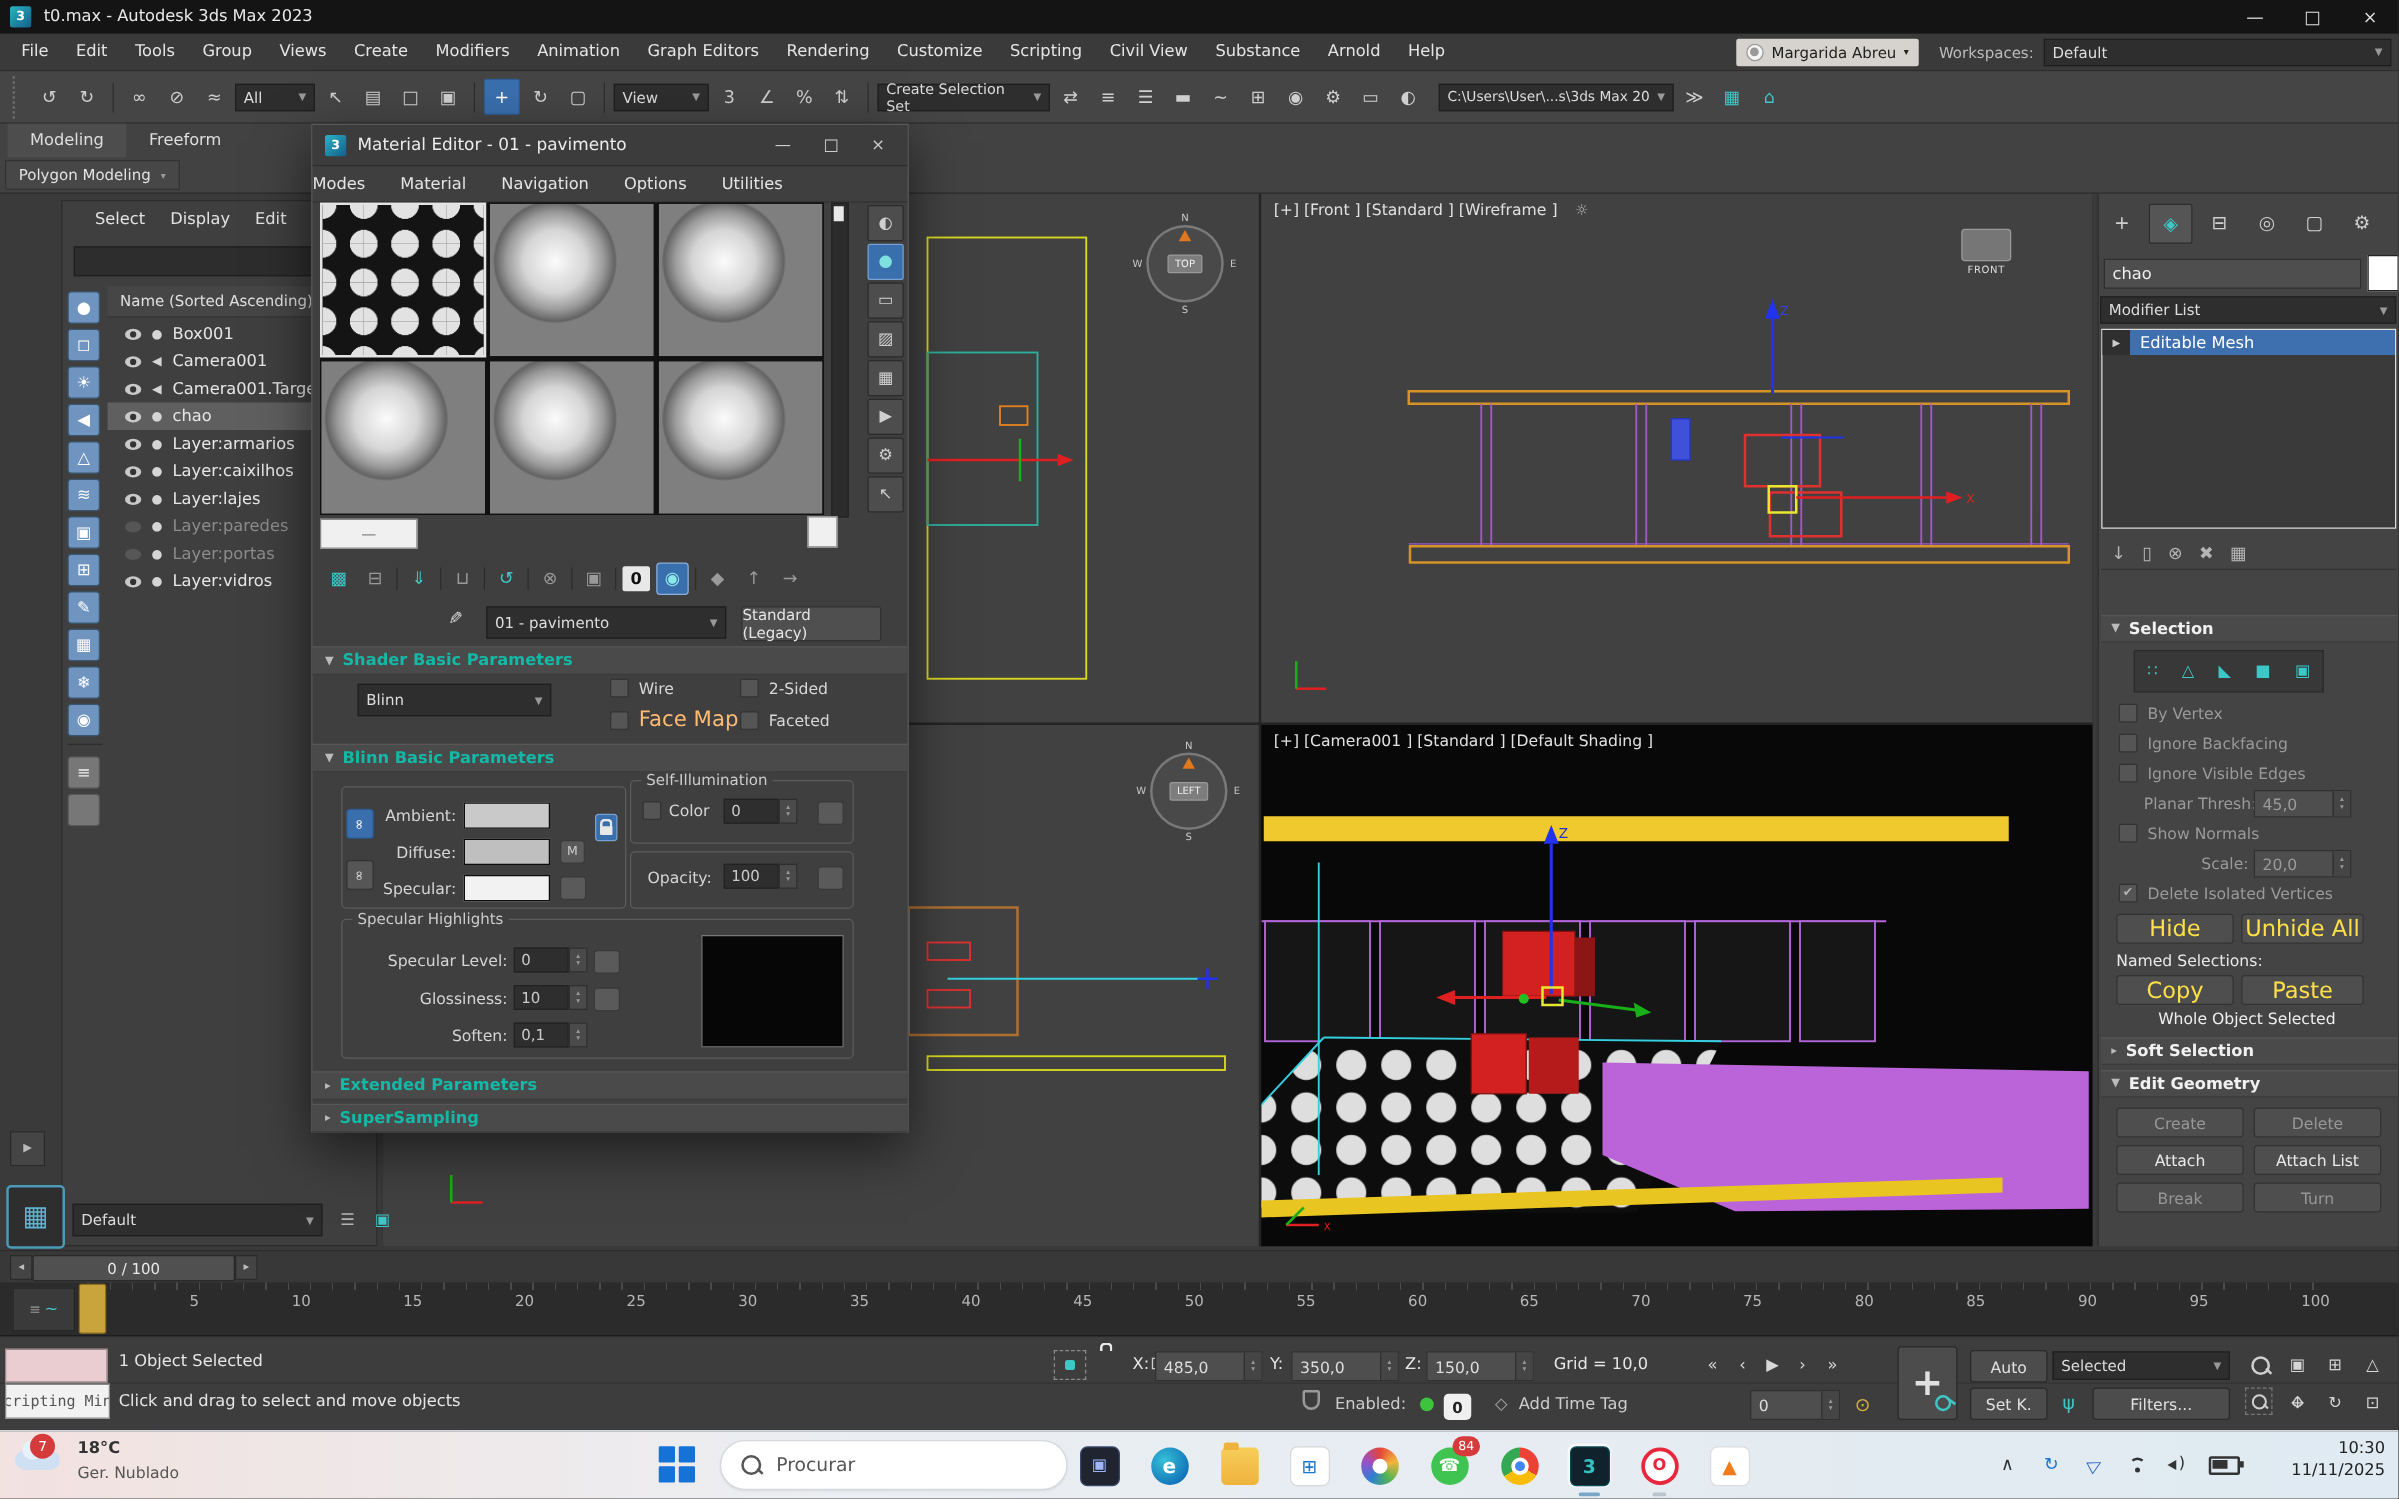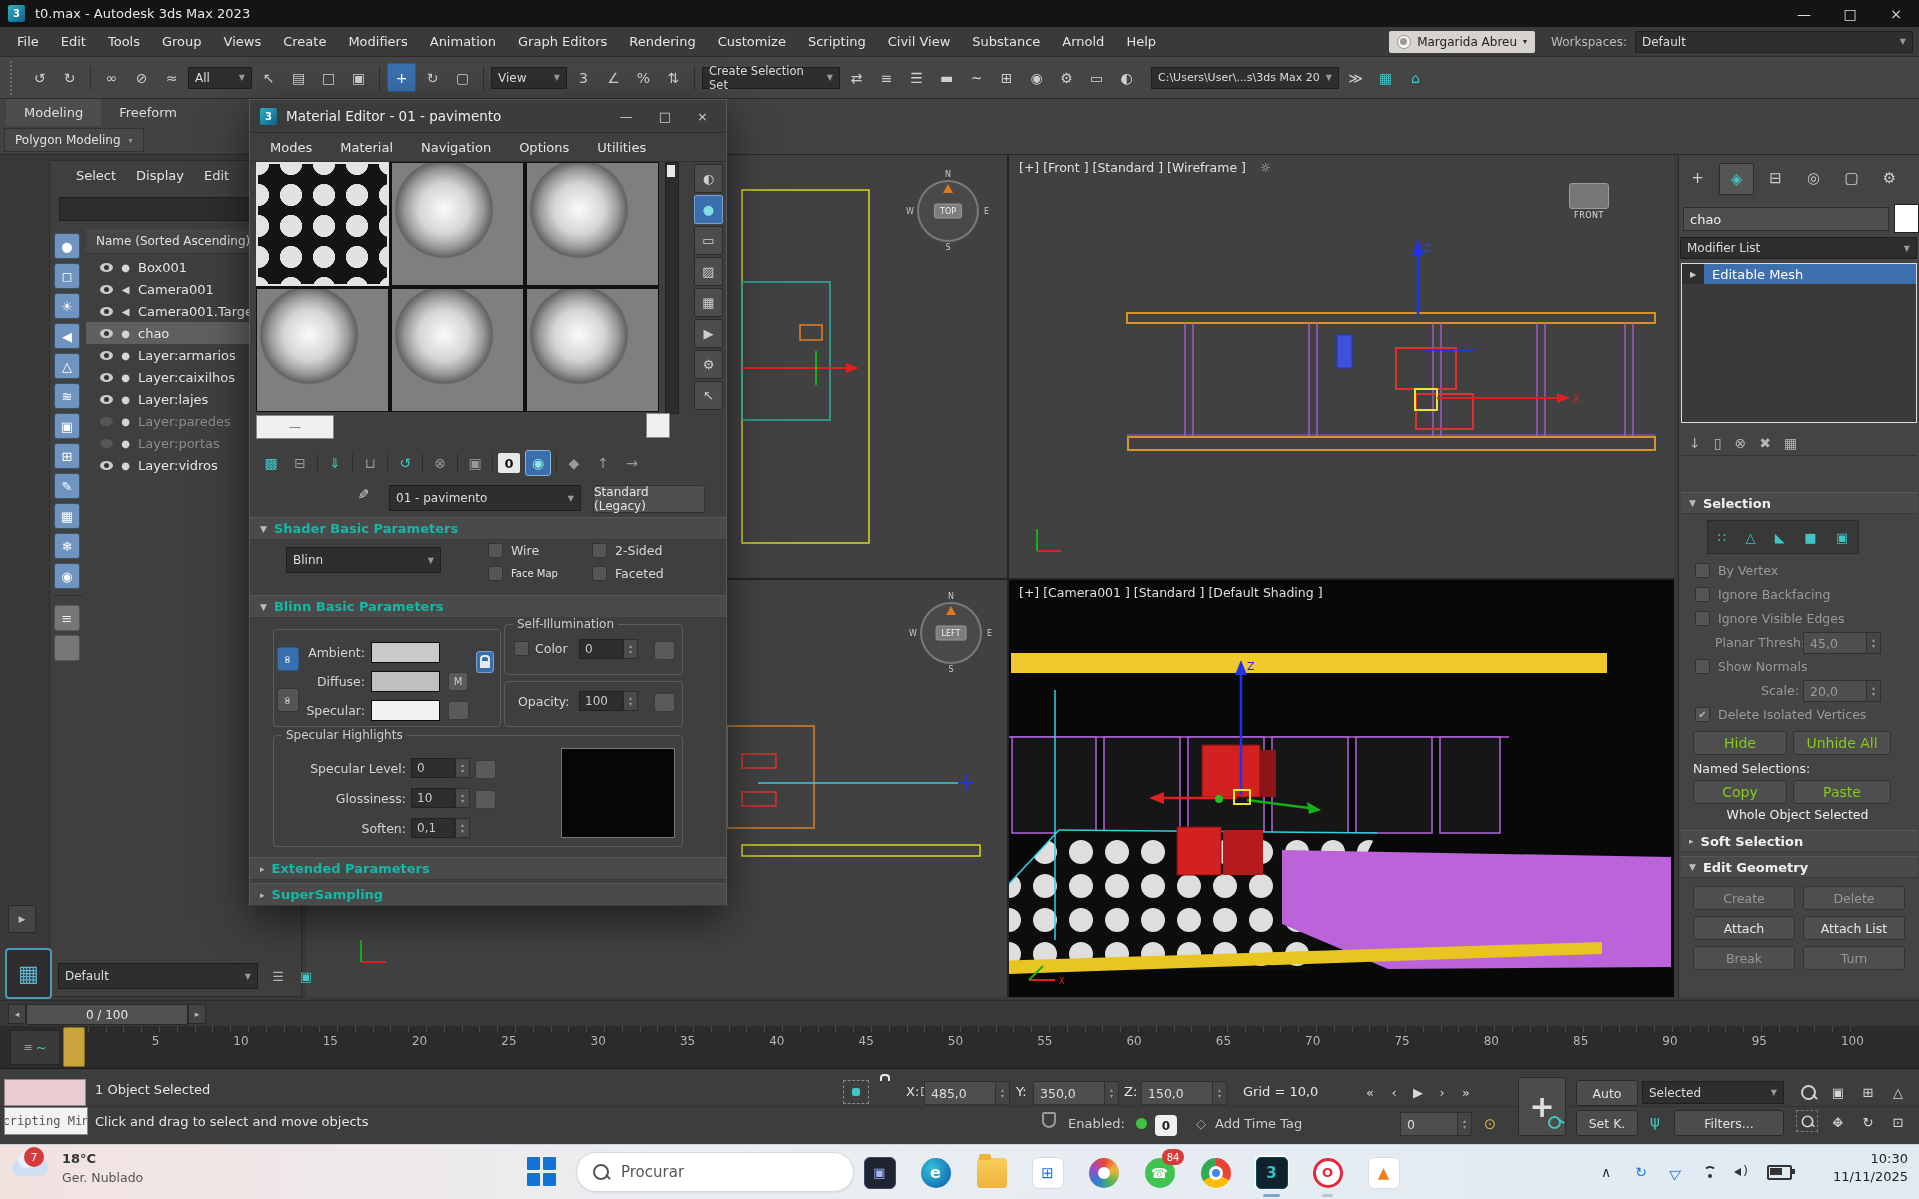--- a/index.html
+++ b/index.html
@@ -67,21 +67,21 @@
   .vcompass .n{left:50%;top:-12px;transform:translateX(-50%);}
   .vcompass .e{right:-12px;top:50%;transform:translateY(-50%);}
   .vcompass .s{left:50%;bottom:-12px;transform:translateX(-50%);}
   .vcompass .w{left:-13px;top:50%;transform:translateY(-50%);}
   .vcompass .needle{position:absolute;left:50%;top:2px;transform:translateX(-50%);width:0;height:0;border-left:5px solid transparent;border-right:5px solid transparent;border-bottom:9px solid #e07820;}
   
   .mated{left:249px;top:99px;width:478px;height:807px;background:#3f3f3f;border:1px solid #585858;box-shadow:0 14px 40px rgba(0,0,0,.55);z-index:50;box-sizing:border-box;}
   .mtitle{height:32px;background:#3c3c3c;border-bottom:1px solid #2e2e2e;display:flex;align-items:center;gap:9px;padding:0 10px;}
   .mtitle .t{font-size:13.5px;color:#ececec;}
   .mctls{margin-left:auto;display:flex;gap:26px;padding-right:8px;color:#ccc;font-size:13px;}
-  .mmenus{height:28px;display:flex;align-items:center;gap:28px;padding-left:20px;border-bottom:1px solid #333;}
+  .mmenus{height:28px;display:flex;align-items:center;gap:28px;border-bottom:1px solid #333;}
   .mmenus span{font-size:13px;color:#e4e4e4;}
   .slots{position:absolute;left:6px;top:62px;display:grid;grid-template-columns:repeat(3,133px);grid-auto-rows:124px;gap:2px;background:#111;}
   .slot{background:#868686;border:1px solid #111;box-sizing:border-box;}
   .slot.sphere{background:radial-gradient(circle 60px at 52px 46px,#fbfbfb,#d5d5d5 42%,#9a9a9a 65%,#636363 80%,#7f7f7f 83%);}
   .slot.pattern{background-color:#141414;border:2px solid #e4e4e4;
     background-image:radial-gradient(circle at 0% 0%,#e2e2e2 24%,transparent 25%),radial-gradient(circle at 100% 0%,#e2e2e2 24%,transparent 25%),radial-gradient(circle at 0% 100%,#e2e2e2 24%,transparent 25%),radial-gradient(circle at 100% 100%,#e2e2e2 24%,transparent 25%);
     background-size:33px 31px;}
   .mscroll{position:absolute;left:415px;top:62px;width:12px;height:250px;background:#2c2c2c;border:1px solid #222;}
   .mscroll .thumb{position:absolute;left:1px;top:2px;width:8px;height:12px;background:#e8e8e8;}
   .sidebtns{position:absolute;left:444px;top:64px;width:29px;display:flex;flex-direction:column;gap:2px;}
@@ -128,21 +128,21 @@
   .stkrow .exp{width:22px;background:#2f2f2f;color:#ccc;font-size:8px;display:flex;align-items:center;justify-content:center;}
   .stkrow .lb{flex:1;background:#3e6fae;color:#fff;font-size:13px;display:flex;align-items:center;padding-left:8px;}
   .stools{position:absolute;left:2px;top:275px;width:236px;height:26px;display:flex;align-items:center;gap:13px;padding-left:8px;border-bottom:1px solid #333;box-sizing:border-box;}
   .stools span{color:#b5b5b5;font-size:14px;}
   .crollhead{position:absolute;left:2px;width:237px;height:22px;background:#4a4a4a;border-top:1px solid #575757;border-bottom:1px solid #3a3a3a;display:flex;align-items:center;gap:7px;padding-left:8px;box-sizing:border-box;}
   .crollhead .tt{font-weight:bold;font-size:13px;color:#f0f0f0;}
   .crollhead .ar{font-size:9px;color:#bbb;}
   .sobar{position:absolute;left:28px;top:365px;width:150px;height:32px;background:#383838;border:1px solid #2a2a2a;display:flex;align-items:center;justify-content:space-around;}
   .sobar span{color:#3fc6c6;font-size:13px;}
   .crow{position:absolute;display:flex;align-items:center;gap:8px;font-size:12.5px;color:#9a9a9a;}
-  .cbtn{position:absolute;background:#4e4e4e;border:1px solid #333;border-radius:3px;color:#84cc16;font-size:14px;display:flex;align-items:center;justify-content:center;}
+  .cbtn{position:absolute;background:#4e4e4e;border:1px solid #333;border-radius:3px;color:#fde047;font-size:18px;display:flex;align-items:center;justify-content:center;}
   .egrid{position:absolute;left:14px;top:731px;width:212px;display:grid;grid-template-columns:1fr 1fr;gap:6px 8px;}
   .egrid .gb{height:22px;background:#4e4e4e;border:1px solid #333;border-radius:3px;color:#e8e8e8;display:flex;align-items:center;justify-content:center;font-size:12.5px;}
   .egrid .gb.dis{color:#979797;}
   
   .tslider{left:0;top:1000px;width:1919px;height:26px;background:#383838;border-top:1px solid #2c2c2c;border-bottom:1px solid #262626;}
   .tarrow{position:absolute;top:3px;width:16px;height:18px;background:#444;border:1px solid #2a2a2a;color:#bbb;font-size:9px;display:flex;align-items:center;justify-content:center;}
   .tchip{position:absolute;left:26px;top:3px;width:160px;height:19px;background:#505050;border:1px solid #282828;border-radius:2px;display:flex;align-items:center;justify-content:center;font-size:12px;color:#e8e8e8;}
   .ruler{left:0;top:1026px;width:1919px;height:42px;background:#2b2b2b;border-bottom:1px solid #1d1d1d;}
   .ticks{position:absolute;left:70px;right:55px;top:8px;display:flex;justify-content:space-between;color:#b5b5b5;font-size:12px;}
   .minor{position:absolute;left:70px;right:55px;top:0;height:6px;background:repeating-linear-gradient(90deg,#4a4a4a 0 1px,transparent 1px 17.8px);}
@@ -742,21 +742,21 @@
         <span class="flex" style="gap:8px">
           <span class="cb"></span>
           <span style="font-size:12.5px;color:#d8d8d8">Wire</span>
         </span>
         <span class="flex" style="gap:8px">
           <span class="cb"></span>
           <span style="font-size:12.5px;color:#d8d8d8">2-Sided</span>
         </span>
         <span class="flex" style="gap:8px">
           <span class="cb"></span>
-          <span style="font-size:10px;color:#e5e5e5">Face Map</span>
+          <span style="font-size:17px;color:#fdba74">Face Map</span>
         </span>
         <span class="flex" style="gap:8px">
           <span class="cb"></span>
           <span style="font-size:12.5px;color:#d8d8d8">Faceted</span>
         </span>
       </div>
 
     <div class="mrollhead" style="top:495px">
       <span class="ar">▼</span>
         <span class="tt">Blinn Basic Parameters</span>

